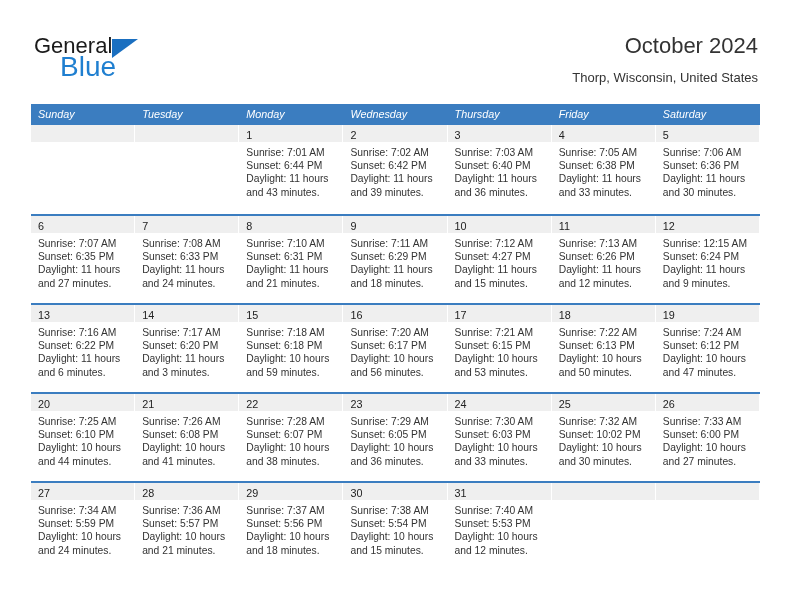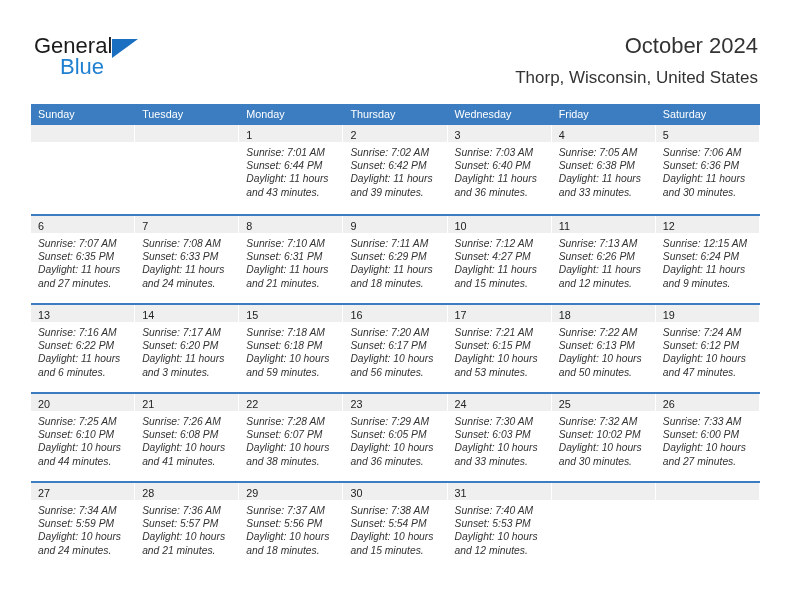--- a/index.html
+++ b/index.html
@@ -42,21 +42,21 @@
   }
   .logo-general {
     font-size: 22px;
     color: #1a1a1a;
     letter-spacing: 0px;
     line-height: 24px;
     display: block;
     font-family: "Liberation Sans", sans-serif;
   }
   .logo-blue {
-    font-size: 22px;
+    font-size: 28px;
     color: #1f7fd0;
     line-height: 24px;
     display: block;
     margin-left: 26px;
     margin-top: -3px;
     font-family: "Liberation Sans", sans-serif;
   }
   .logo-tri {
     position: absolute;
     left: 78px;
@@ -73,21 +73,21 @@
     top: 0;
     text-align: right;
   }
   .cal-title {
     font-size: 22px;
     color: #333333;
     line-height: 32px;
     white-space: nowrap;
   }
   .cal-subtitle {
-    font-size: 17px;
+    font-size: 13px;
     color: #333333;
     line-height: 20px;
     margin-top: 6px;
     white-space: nowrap;
   }
 
   
   .calendar {
     position: absolute;
     left: 31px;
@@ -101,20 +101,21 @@
     height: 21px;
   }
   .dow {
     flex: 1 1 0;
     color: #ffffff;
     font-size: 10.8px;
     line-height: 21px;
     padding-left: 7px;
     white-space: nowrap;
     overflow: hidden;
+    font-style: italic;
   }
 
   .week {
     display: flex;
     border-top: 2px solid #3b7dc0;
     height: 89px;
   }
   .week.first { border-top: none; }
 
   .day {
@@ -135,21 +136,20 @@
     background: #efefef;
   }
   .daynum {
     font-size: 10.8px;
     line-height: 17px;
     color: #222222;
   }
 
   .day-info {
     padding: 4px 6px 0 7px;
-    font-style: italic;
   }
   .day-info .line {
     font-size: 10.3px;
     line-height: 13.2px;
     color: #333333;
     white-space: nowrap;
   }
 </style>
 </head>
 <body>
@@ -169,22 +169,22 @@
       <div class="cal-subtitle">Thorp, Wisconsin, United States</div>
     </div>
 
   </div>
 
   <div class="calendar">
     <div class="dow-row" id="dow-row">
         <div class="dow">Sunday</div>
         <div class="dow">Tuesday</div>
         <div class="dow">Monday</div>
+        <div class="dow">Wednesday</div>
         <div class="dow">Thursday</div>
-        <div class="dow">Wednesday</div>
         <div class="dow">Friday</div>
         <div class="dow">Saturday</div>
       </div>
     <div id="weeks-container">
         <div class="week first">
           <div class="day empty">
             <div class="daynum-band"><span class="daynum"></span></div>
           </div>
           <div class="day empty">
             <div class="daynum-band"><span class="daynum"></span></div>

